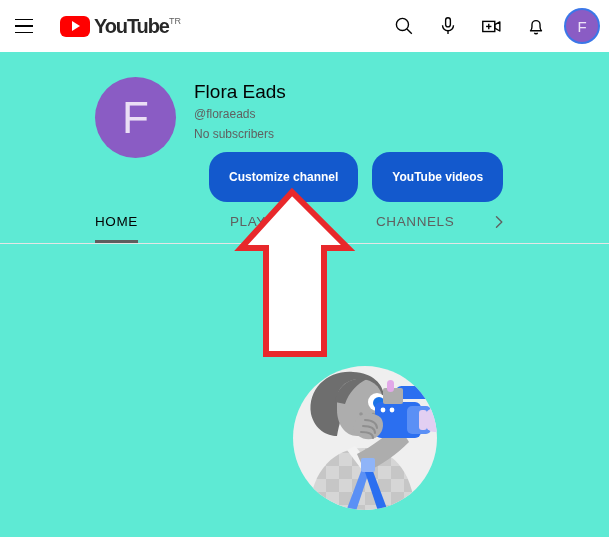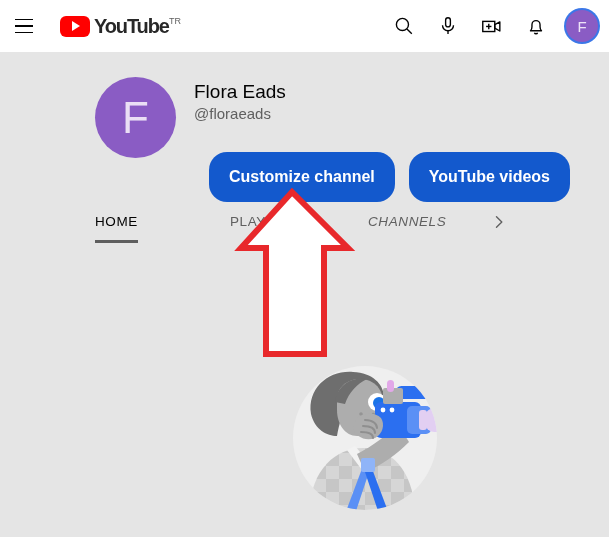--- a/index.html
+++ b/index.html
@@ -3,21 +3,21 @@
 <meta charset="utf-8">
 <style>
   * { box-sizing: border-box; }
   html, body {
     margin: 0; padding: 0;
     width: 609px; height: 537px;
     background: #ffffff;
     font-family: "Liberation Sans", sans-serif;
     overflow: hidden;
   }
-  .page { position: relative; width: 609px; height: 537px; background: #e5e5e5; }
+  .page { position: relative; width: 609px; height: 537px; background: #5eead4; }
 
   
   .masthead {
     position: absolute; top: 0; left: 0;
     width: 609px; height: 52px;
     background: #ffffff;
     display: flex; align-items: center;
   }
   .hamburger {
     width: 40px; height: 40px; margin-left: 4px;
@@ -68,47 +68,47 @@
   }
   .big-avatar {
     width: 81px; height: 81px; border-radius: 50%;
     background: #8A5CC4; color: #EADFF5;
     display: flex; align-items: center; justify-content: center;
     font-size: 44px; font-weight: 400; margin-left: 95px; margin-top: 9px;
     flex: none;
   }
   .chan-meta { margin-left: 18px; padding-top: 12px; }
   .chan-name { font-size: 19px; color: #030303; line-height: 24px; }
-  .chan-handle, .chan-subs { font-size: 15px; color: #606060; line-height: 20px; }
+  .chan-handle, .chan-subs { font-size: 12px; color: #606060; line-height: 20px; }
 
   .btn-row { position: absolute; top: 152px; left: 209px; display: flex; gap: 14px; }
   .pill {
     height: 50px; padding: 0 20px; border: none; border-radius: 18px;
-    background: #1359CD; color: #fff; font-size: 16px; font-weight: bold;
+    background: #1359CD; color: #fff; font-size: 12px; font-weight: bold;
     font-family: "Liberation Sans", sans-serif; cursor: pointer;
     display: flex; align-items: center; justify-content: center;
   }
 
   
   .tabbar {
     position: absolute; top: 200px; left: 0; width: 609px; height: 44px;
     border-bottom: 1px solid #e5e5e5;
   }
   .tab {
     position: absolute; top: 0; height: 43px; display: flex; align-items: center;
     font-size: 13.5px; letter-spacing: 0.6px; color: #606060; cursor: pointer;
   }
   .tab.active { color: #030303; }
   .tab.active::after {
     content: ""; position: absolute; left: 0; right: 0; bottom: 0;
     height: 3px; background: #5E5E5E;
   }
   #tab0 { left: 95px; }
   #tab1 { left: 230px; }
-  #tab2 { left: 368px; font-style: italic; }
+  #tab2 { left: 376px; }
   .tab-more {
     position: absolute; left: 487px; top: 0; height: 43px; width: 24px;
     display: flex; align-items: center; justify-content: center; cursor: pointer;
   }
 
   
   .annot { position: absolute; left: 232px; top: 186px; pointer-events: none; }
 
   
   .illo { position: absolute; left: 287px; top: 362px; }
@@ -173,20 +173,21 @@
     </div>
   </div>
 
   <div class="channel-head">
     <div class="big-avatar">
       <span>F</span>
     </div>
     <div class="chan-meta">
       <div class="chan-name">Flora Eads</div>
       <div class="chan-handle">@floraeads</div>
+      <div class="chan-subs">No subscribers</div>
     </div>
   </div>
 
   <div class="btn-row">
     <button class="pill">Customize channel</button>
     <button class="pill">YouTube videos</button>
   </div>
 
   <div class="tabbar">
     <div class="tab active" id="tab0">HOME</div>

